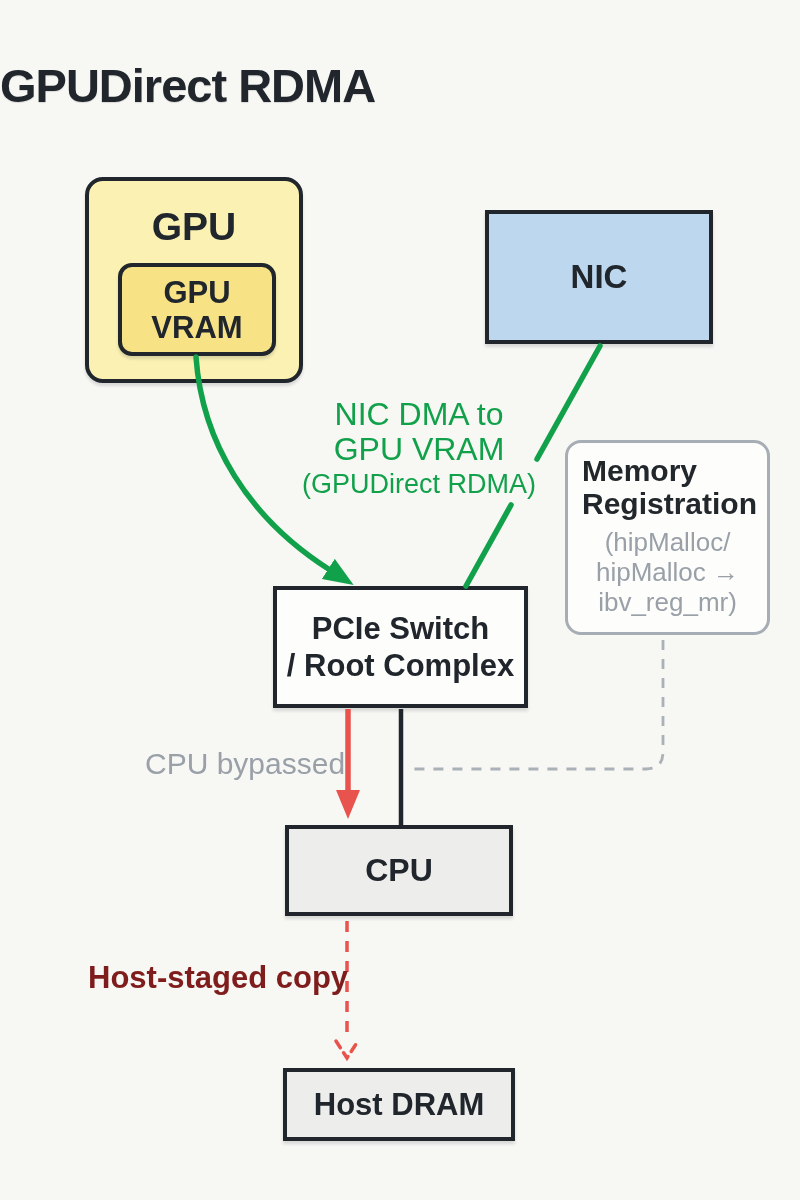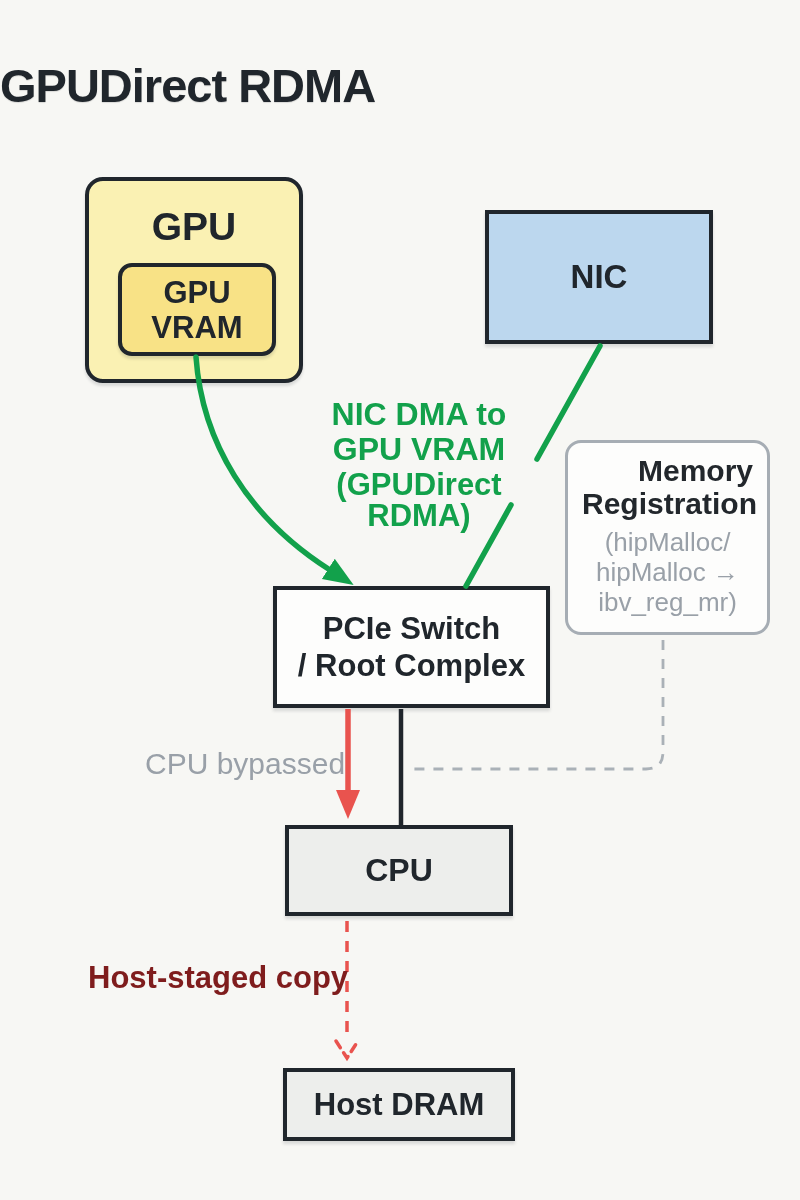--- a/index.html
+++ b/index.html
@@ -23,37 +23,37 @@
     text-align:center;font-weight:700;color:#20262c;
     box-shadow:0 3px 3px rgba(30,35,40,.14);
     z-index:2;
   }
   .node-gpu{left:85px;top:177px;width:218px;height:206px;background:#faf1b3;border-radius:18px;
     display:block;}
   .gpu-title{position:absolute;left:0;right:0;top:24px;font-size:39px;font-weight:700;text-align:center;}
   .node-vram{left:118px;top:263px;width:158px;height:93px;background:#f8e286;border-radius:14px;
     font-size:31px;line-height:35px;padding:0 18px;}
   .node-nic{left:485px;top:210px;width:228px;height:134px;background:#bcd7ee;font-size:33px;}
-  .node-pcie{left:273px;top:586px;width:277px;height:122px;background:#fdfdfc;font-size:31px;line-height:37px;}
+  .node-pcie{left:273px;top:586px;width:255px;height:122px;background:#fdfdfc;font-size:31px;line-height:37px;}
   .node-mem{
     left:565px;top:440px;width:205px;height:195px;background:#fdfdfc;
     border:3px solid #a6adb4;border-radius:16px;box-shadow:none;
     display:block;padding-top:11px;font-weight:400;
   }
-  .mem-title{font-size:30px;font-weight:700;line-height:33px;text-align:right;padding:0 14px;color:#22272c;}
+  .mem-title{font-size:30px;font-weight:700;line-height:33px;text-align:left;padding:0 14px;color:#22272c;}
   .mem-detail{margin-top:7px;font-size:26px;line-height:30px;text-align:center;color:#99a0a8;font-weight:400;}
   .node-cpu{left:285px;top:825px;width:228px;height:91px;background:#edeeec;font-size:32px;}
   .node-dram{left:283px;top:1068px;width:232px;height:73px;background:#edeeec;font-size:31px;}
 
   .lbl-green{
     left:288px;top:397px;width:262px;text-align:center;
-    color:#12a14b;font-weight:700;z-index:4;
+    color:#12a14b;font-weight:400;z-index:4;
   }
   .lbl-green .big{display:block;font-size:32px;line-height:35px;}
-  .lbl-green .small{display:block;font-size:31px;line-height:31px;margin-top:2px;}
+  .lbl-green .small{display:block;font-size:27px;line-height:31px;margin-top:2px;}
   .lbl-bypass{
     left:145px;top:747px;color:#99a0a8;font-size:30px;font-weight:400;
     white-space:nowrap;z-index:4;
   }
   .lbl-hoststaged{
     left:88px;top:961px;width:262px;text-align:left;
     color:#7f1d1d;font-weight:700;z-index:4;
   }
   .lbl-hoststaged span{display:block;font-size:31px;line-height:34px;}
   svg.wires{position:absolute;left:0;top:0;z-index:3;pointer-events:none;}

